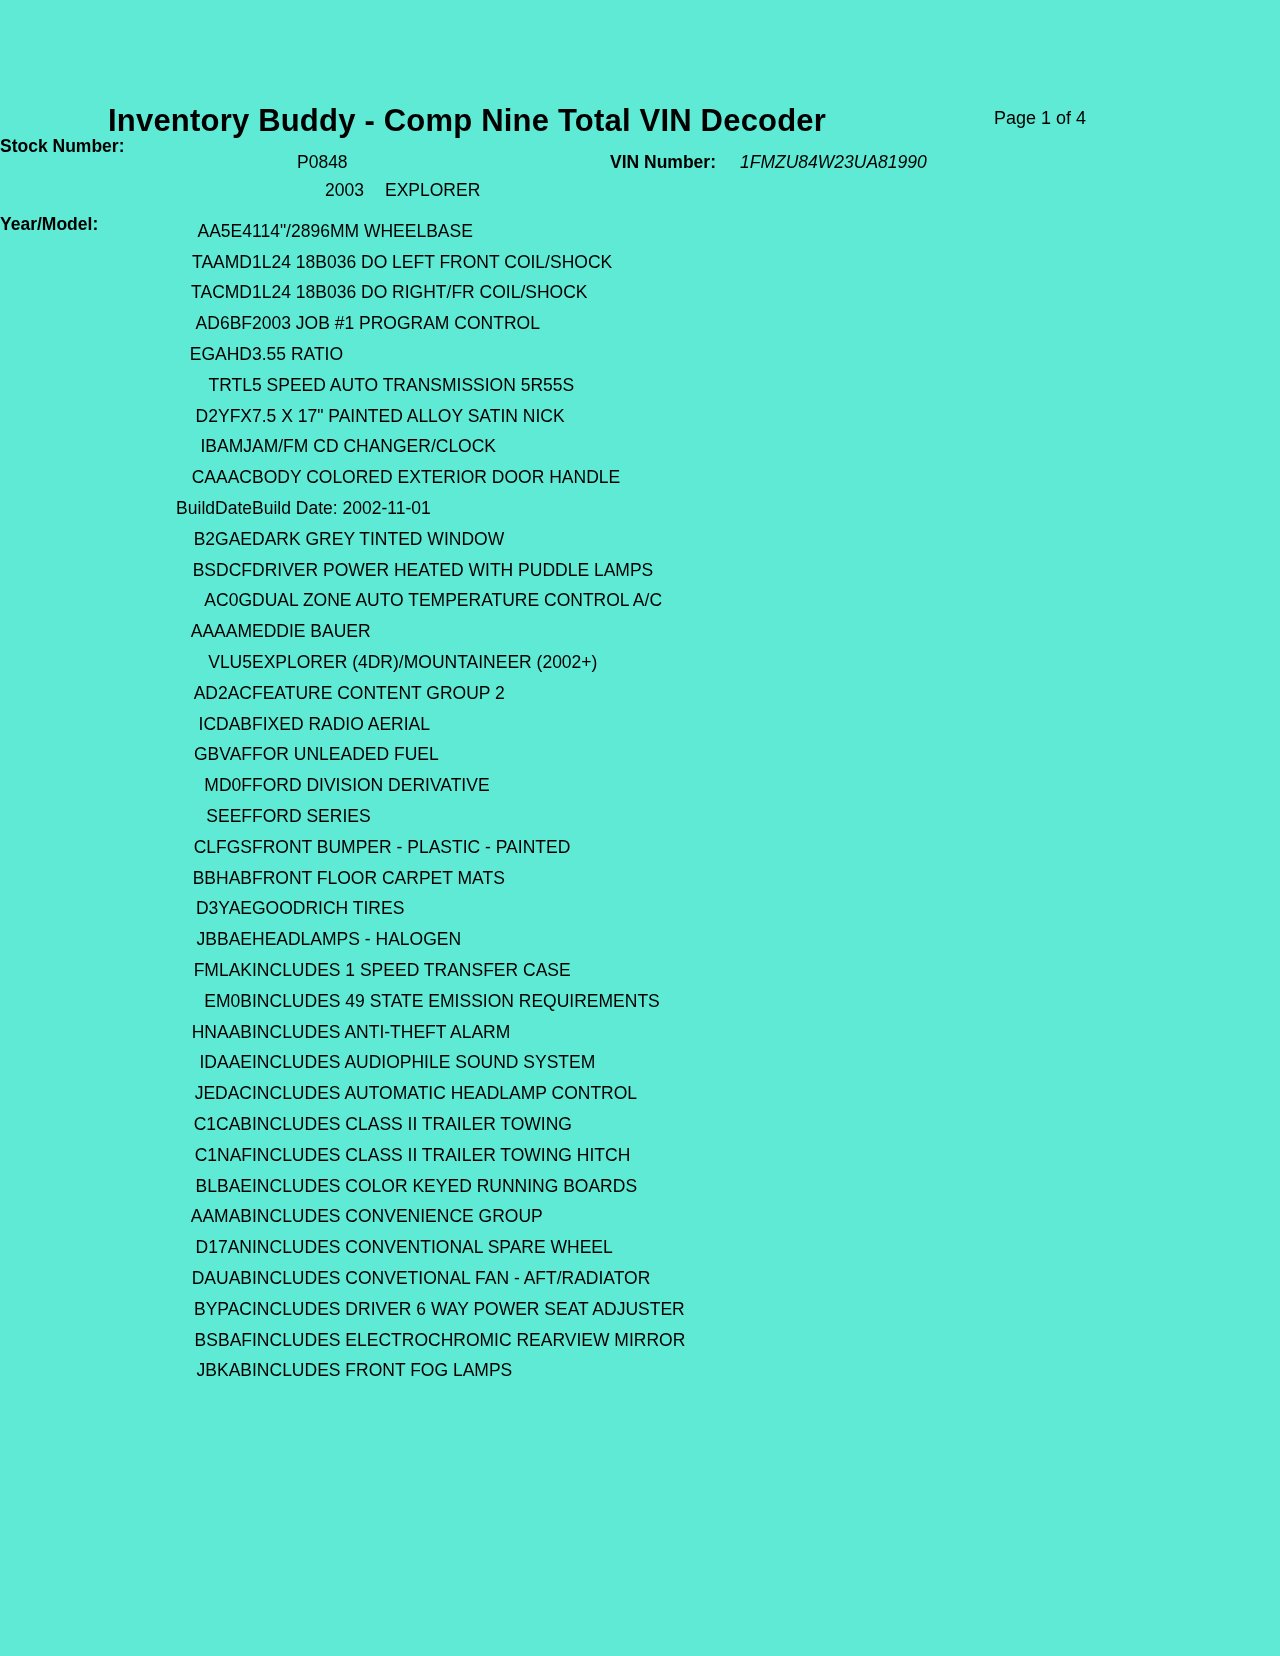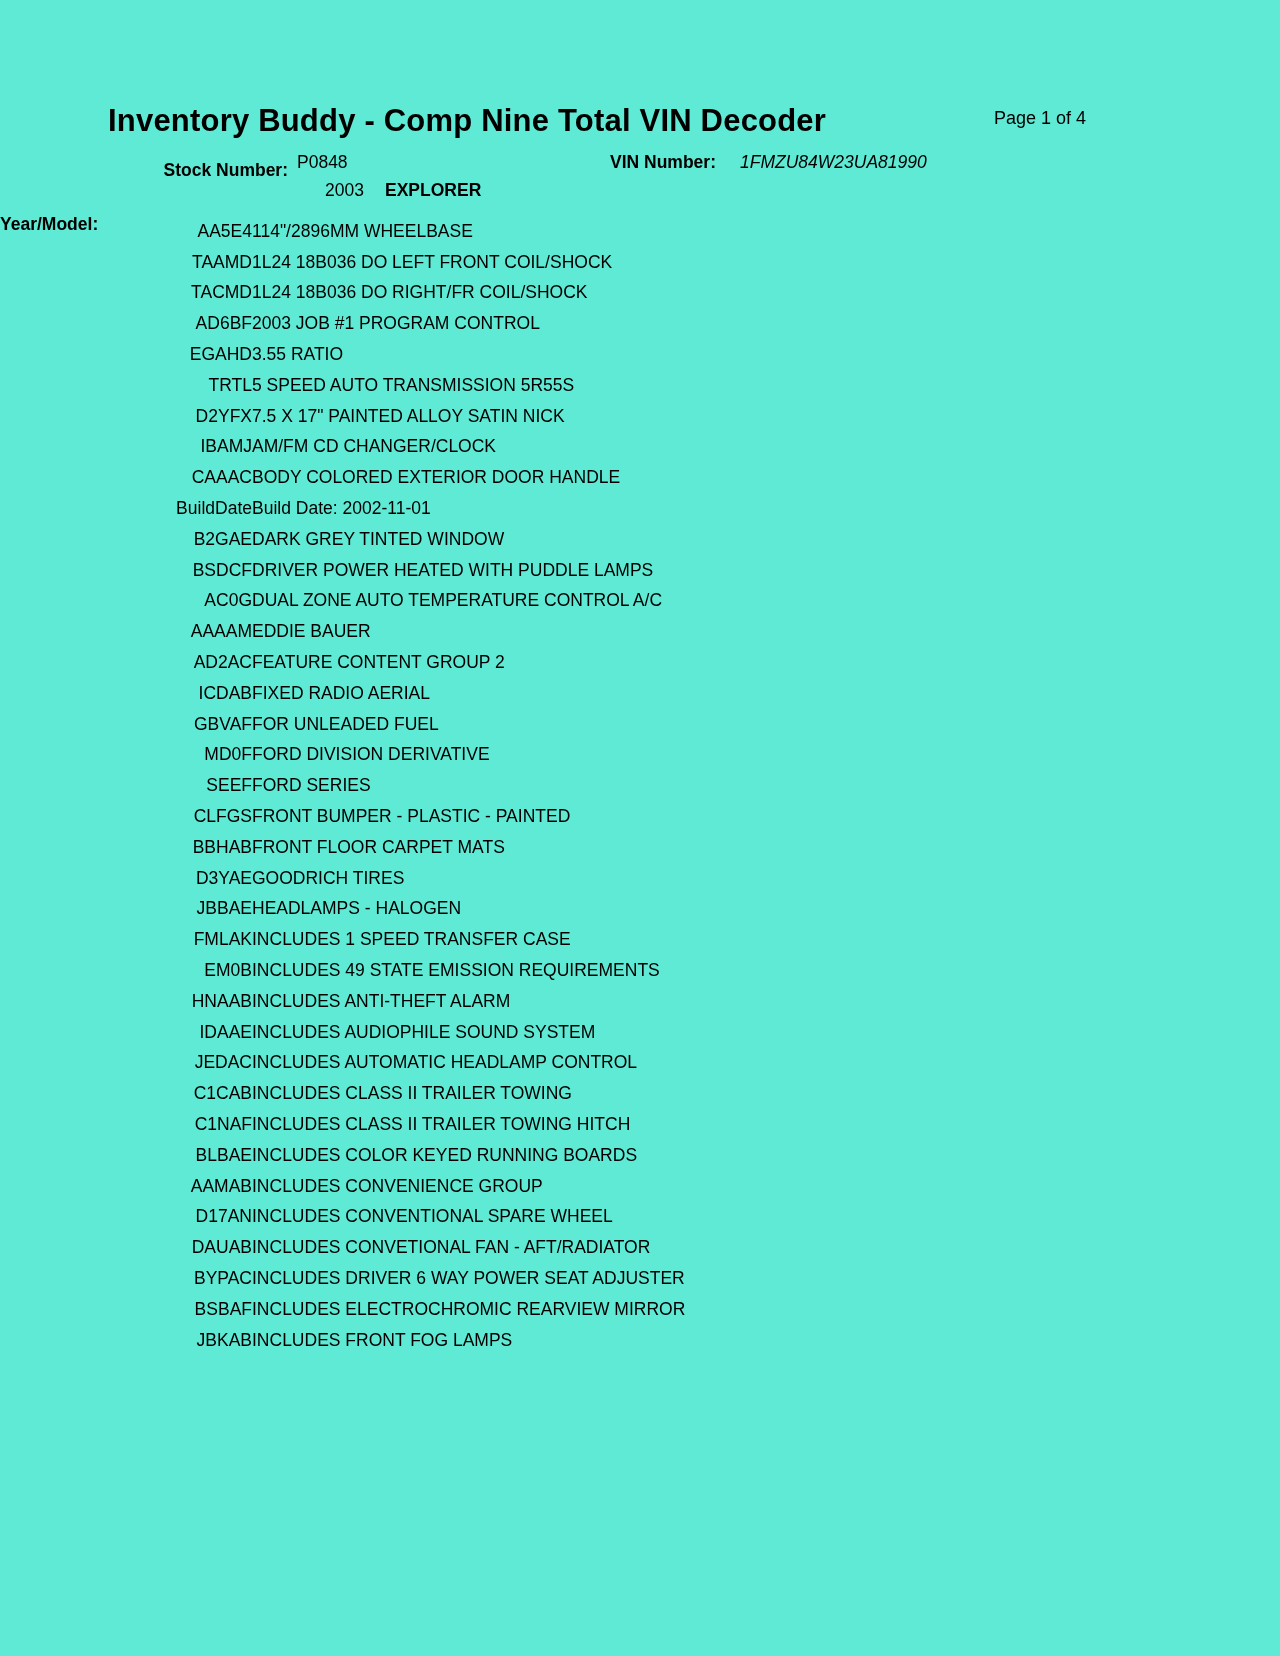--- a/index.html
+++ b/index.html
@@ -37,27 +37,27 @@
     position: absolute;
     font-size: 17.5px;
     font-weight: bold;
     white-space: nowrap;
   }
   .meta-value {
     position: absolute;
     font-size: 17.5px;
     white-space: nowrap;
   }
-  .stock-label   { top: 160px; width: 288px; left: 0;  text-align: right; }
+  .stock-label   { top: 136px; width: 288px; left: 0;  }
   .stock-value   { top: 152px; left: 297px; }
   .vin-label     { top: 152px; left: 610px; }
   .vin-value     { top: 152px; left: 740px; font-style: italic; }
   .year-label    { top: 180px; width: 288px; left: 0;  text-align: left; margin-top: 34px; }
   .year-value    { top: 180px; left: 297px; margin-left: 28px; }
-  .model-value   { top: 180px; left: 385px; font-weight: bold; }
+  .model-value   { top: 180px; left: 385px; }
   .options-list {
     position: absolute;
     left: 110px;
     top: 216px;
     right: 40px;
   }
   .opt-row {
     display: flex;
     height: 30.8px;
     align-items: center;
@@ -143,20 +143,24 @@
       </div>
       <div class="opt-row">
         <span class="opt-code">AC0G</span>
         <span class="opt-desc">DUAL ZONE AUTO TEMPERATURE CONTROL A/C</span>
       </div>
       <div class="opt-row">
         <span class="opt-code">AAAAM</span>
         <span class="opt-desc">EDDIE BAUER</span>
       </div>
       <div class="opt-row">
+        <span class="opt-code">VLU5</span>
+        <span class="opt-desc">EXPLORER (4DR)/MOUNTAINEER (2002+)</span>
+      </div>
+      <div class="opt-row">
         <span class="opt-code">AD2AC</span>
         <span class="opt-desc">FEATURE CONTENT GROUP 2</span>
       </div>
       <div class="opt-row">
         <span class="opt-code">ICDAB</span>
         <span class="opt-desc">FIXED RADIO AERIAL</span>
       </div>
       <div class="opt-row">
         <span class="opt-code">GBVAF</span>
         <span class="opt-desc">FOR UNLEADED FUEL</span>

